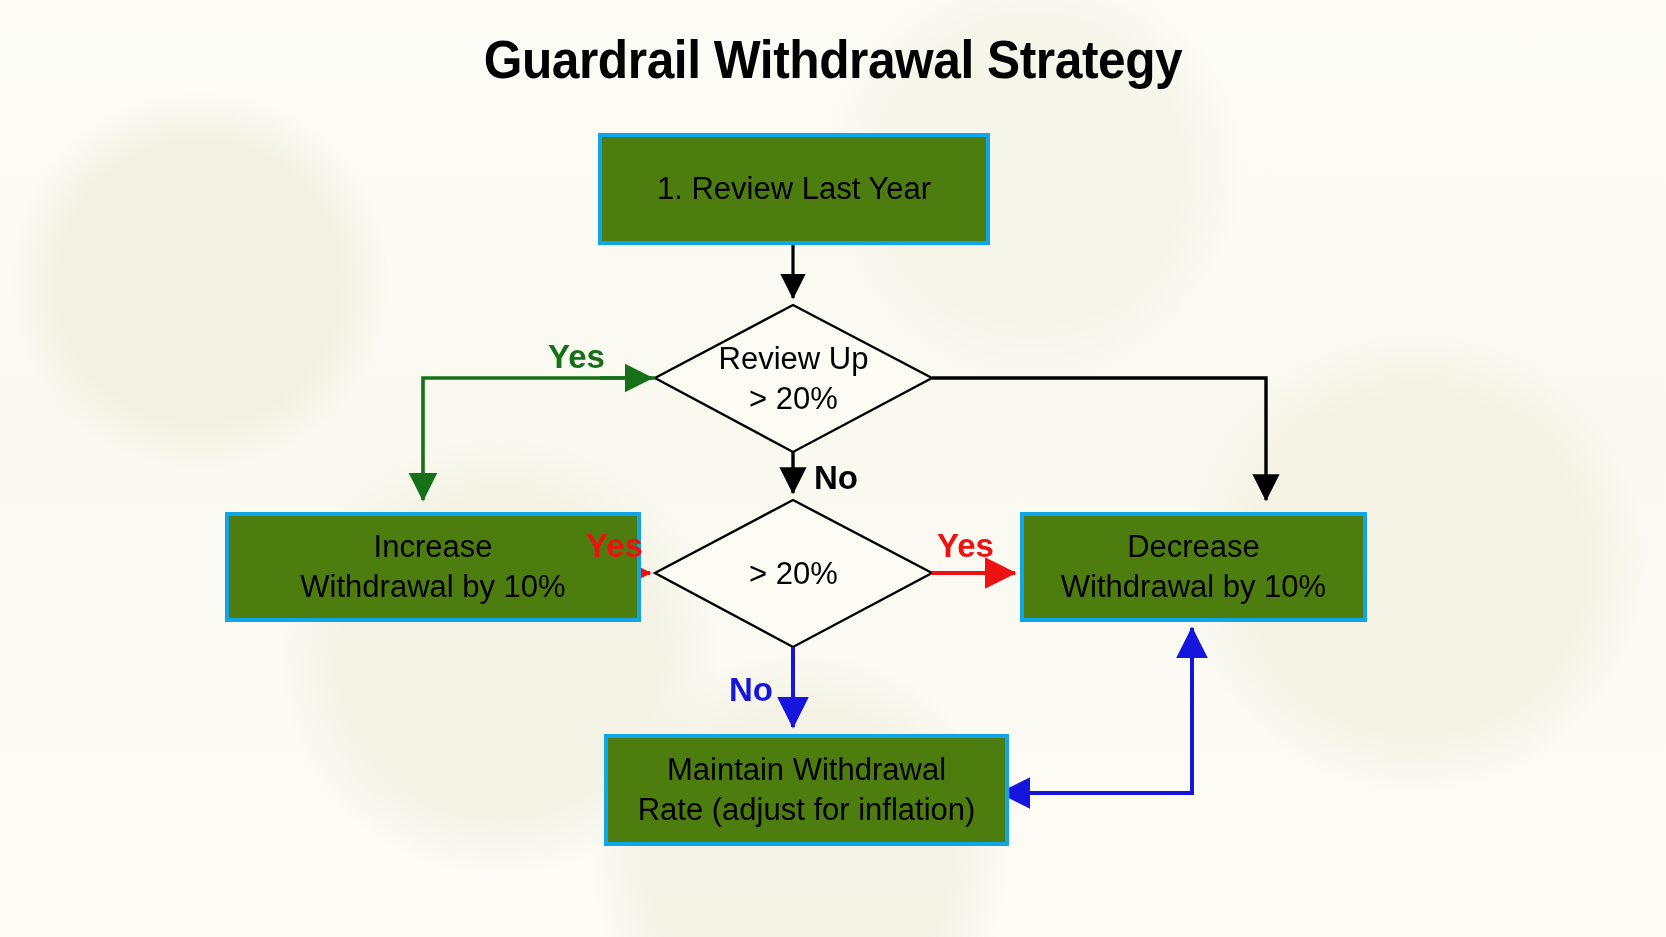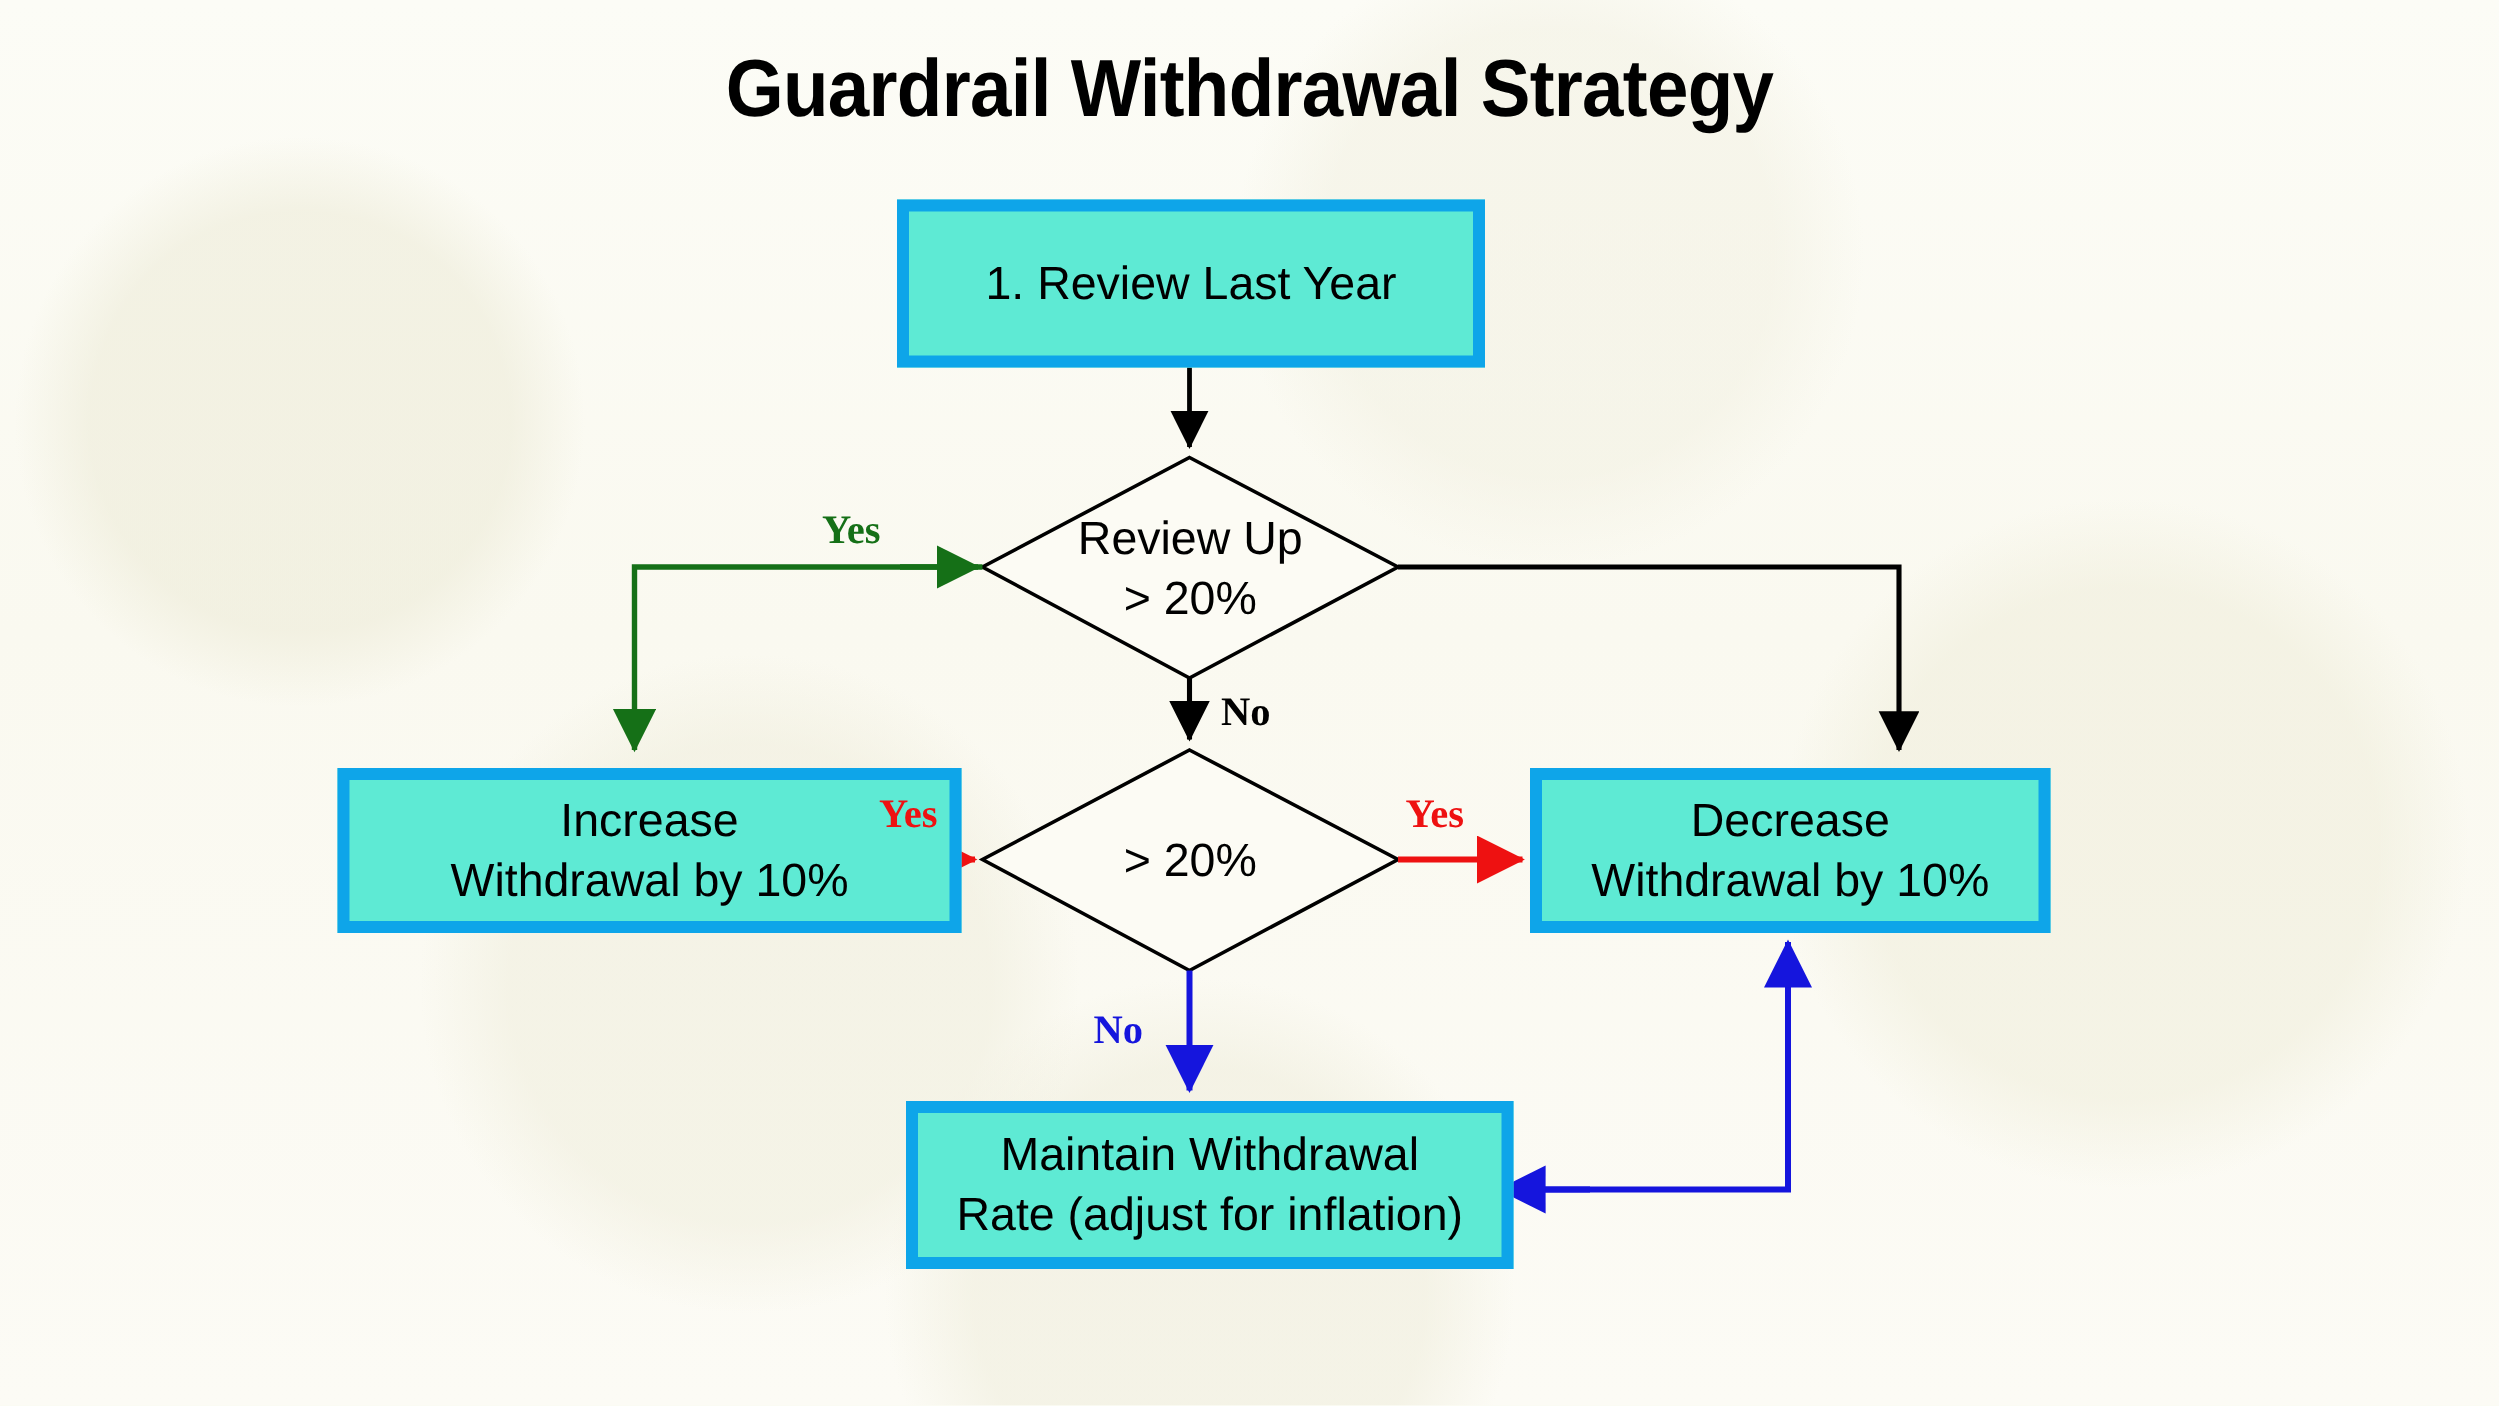--- a/index.html
+++ b/index.html
@@ -64,40 +64,40 @@
     box-sizing: border-box;
     display: flex;
     flex-direction: column;
     align-items: center;
     justify-content: center;
     text-align: center;
     color: #000;
     font-family: "Liberation Sans", sans-serif;
   }
   .node.box {
-    border: 8px solid #0ea5e9;
-    background: #5eead4;
+    border: 4px solid #0ea5e9;
+    background: #4d7c0f;
     font-size: 31px;
     line-height: 1.28;
   }
   .node.decision {
     background: transparent;
     border: none;
     font-size: 31px;
     line-height: 1.28;
     pointer-events: none;
   }
   .node .line { display: block; white-space: nowrap; }
 
   .edge-label {
     position: absolute;
     z-index: 3;
-    font-family: Liberation Serif, serif;
+    font-family: Liberation Sans, sans-serif;
     font-weight: bold;
-    font-size: 27px;
+    font-size: 33px;
     white-space: nowrap;
     line-height: 1;
   }
 </style>
 </head>
 <body>
 
 <div id="stage">
 
   <div id="flow-title">Guardrail Withdrawal Strategy</div>

